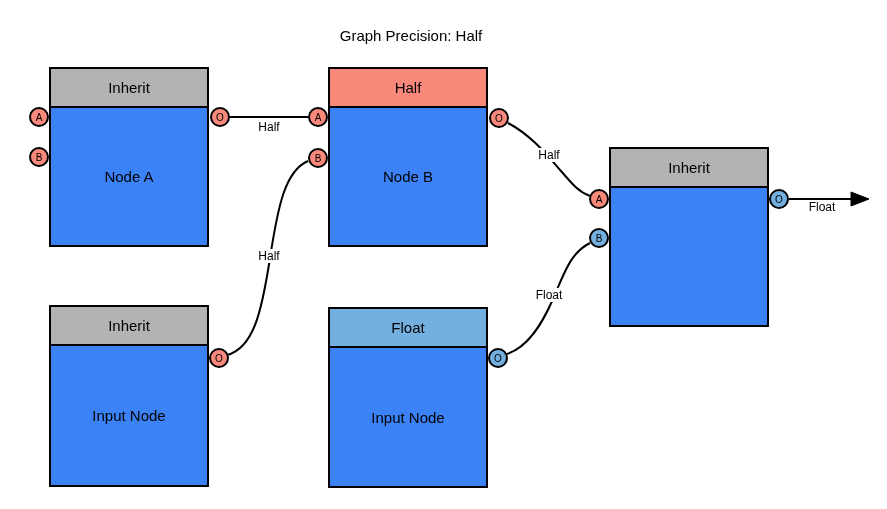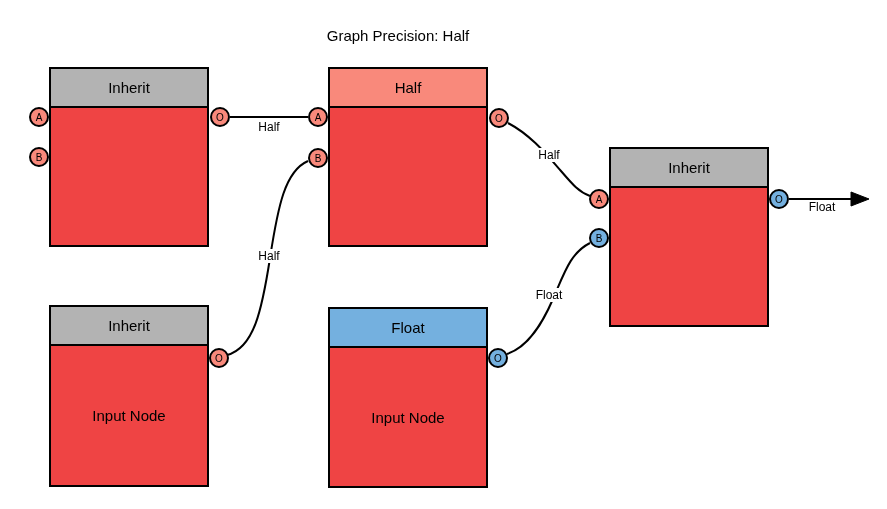--- a/index.html
+++ b/index.html
@@ -6,35 +6,35 @@
   .canvas {
     position: relative;
     width: 887px;
     height: 509px;
     background: #ffffff;
     font-family: "Liberation Sans", sans-serif;
     overflow: hidden;
   }
   .title {
     position: absolute;
-    left: 398px;
+    left: 411px;
     top: 27px;
     transform: translateX(-50%);
     font-size: 15px;
     color: #000;
     white-space: nowrap;
   }
   .wires { position: absolute; left: 0; top: 0; z-index: 1; }
   .wires path, .wires line { stroke: var(--stroke); stroke-width: 2; fill: none; }
   .wires polygon { fill: var(--stroke); stroke: var(--stroke); }
   .node {
     position: absolute;
     width: 160px;
     border: 2px solid var(--stroke);
-    background: #ef4444;
+    background: #3b82f6;
     box-sizing: border-box;
     display: flex;
     flex-direction: column;
     z-index: 2;
   }
   .node .hdr {
     height: 37px;
     border-bottom: 2px solid var(--stroke);
     display: flex;
     align-items: center;
@@ -88,24 +88,26 @@
     <path d="M 230 117 H 308"></path>
     <path d="M 227 355 C 254 348, 262 310, 270 258 C 278 206, 285 171, 308 161"></path>
     <path d="M 508 123 C 531 135, 547 155, 561 171 C 573 185, 579 192, 590 196"></path>
     <path d="M 507 354 C 529 347, 543 322, 553 299 C 564 274, 570 253, 590 243"></path>
     <line x1="789" y1="199" x2="852" y2="199"></line>
     <polygon points="851,192 869,199 851,206"></polygon>
   </svg>
 
   <div class="node" style="left:49px; top:67px; height:180px;">
     <div class="hdr c-gray">Inherit</div>
+    <div class="body">Node A</div>
   </div>
 
   <div class="node" style="left:328px; top:67px; height:180px;">
     <div class="hdr c-salmon">Half</div>
+    <div class="body">Node B</div>
   </div>
 
   <div class="node" style="left:609px; top:147px; height:180px;">
     <div class="hdr c-gray">Inherit</div>
   </div>
 
   <div class="node" style="left:49px; top:305px; height:182px;">
     <div class="hdr c-gray">Inherit</div>
     <div class="body">Input Node</div>
   </div>

